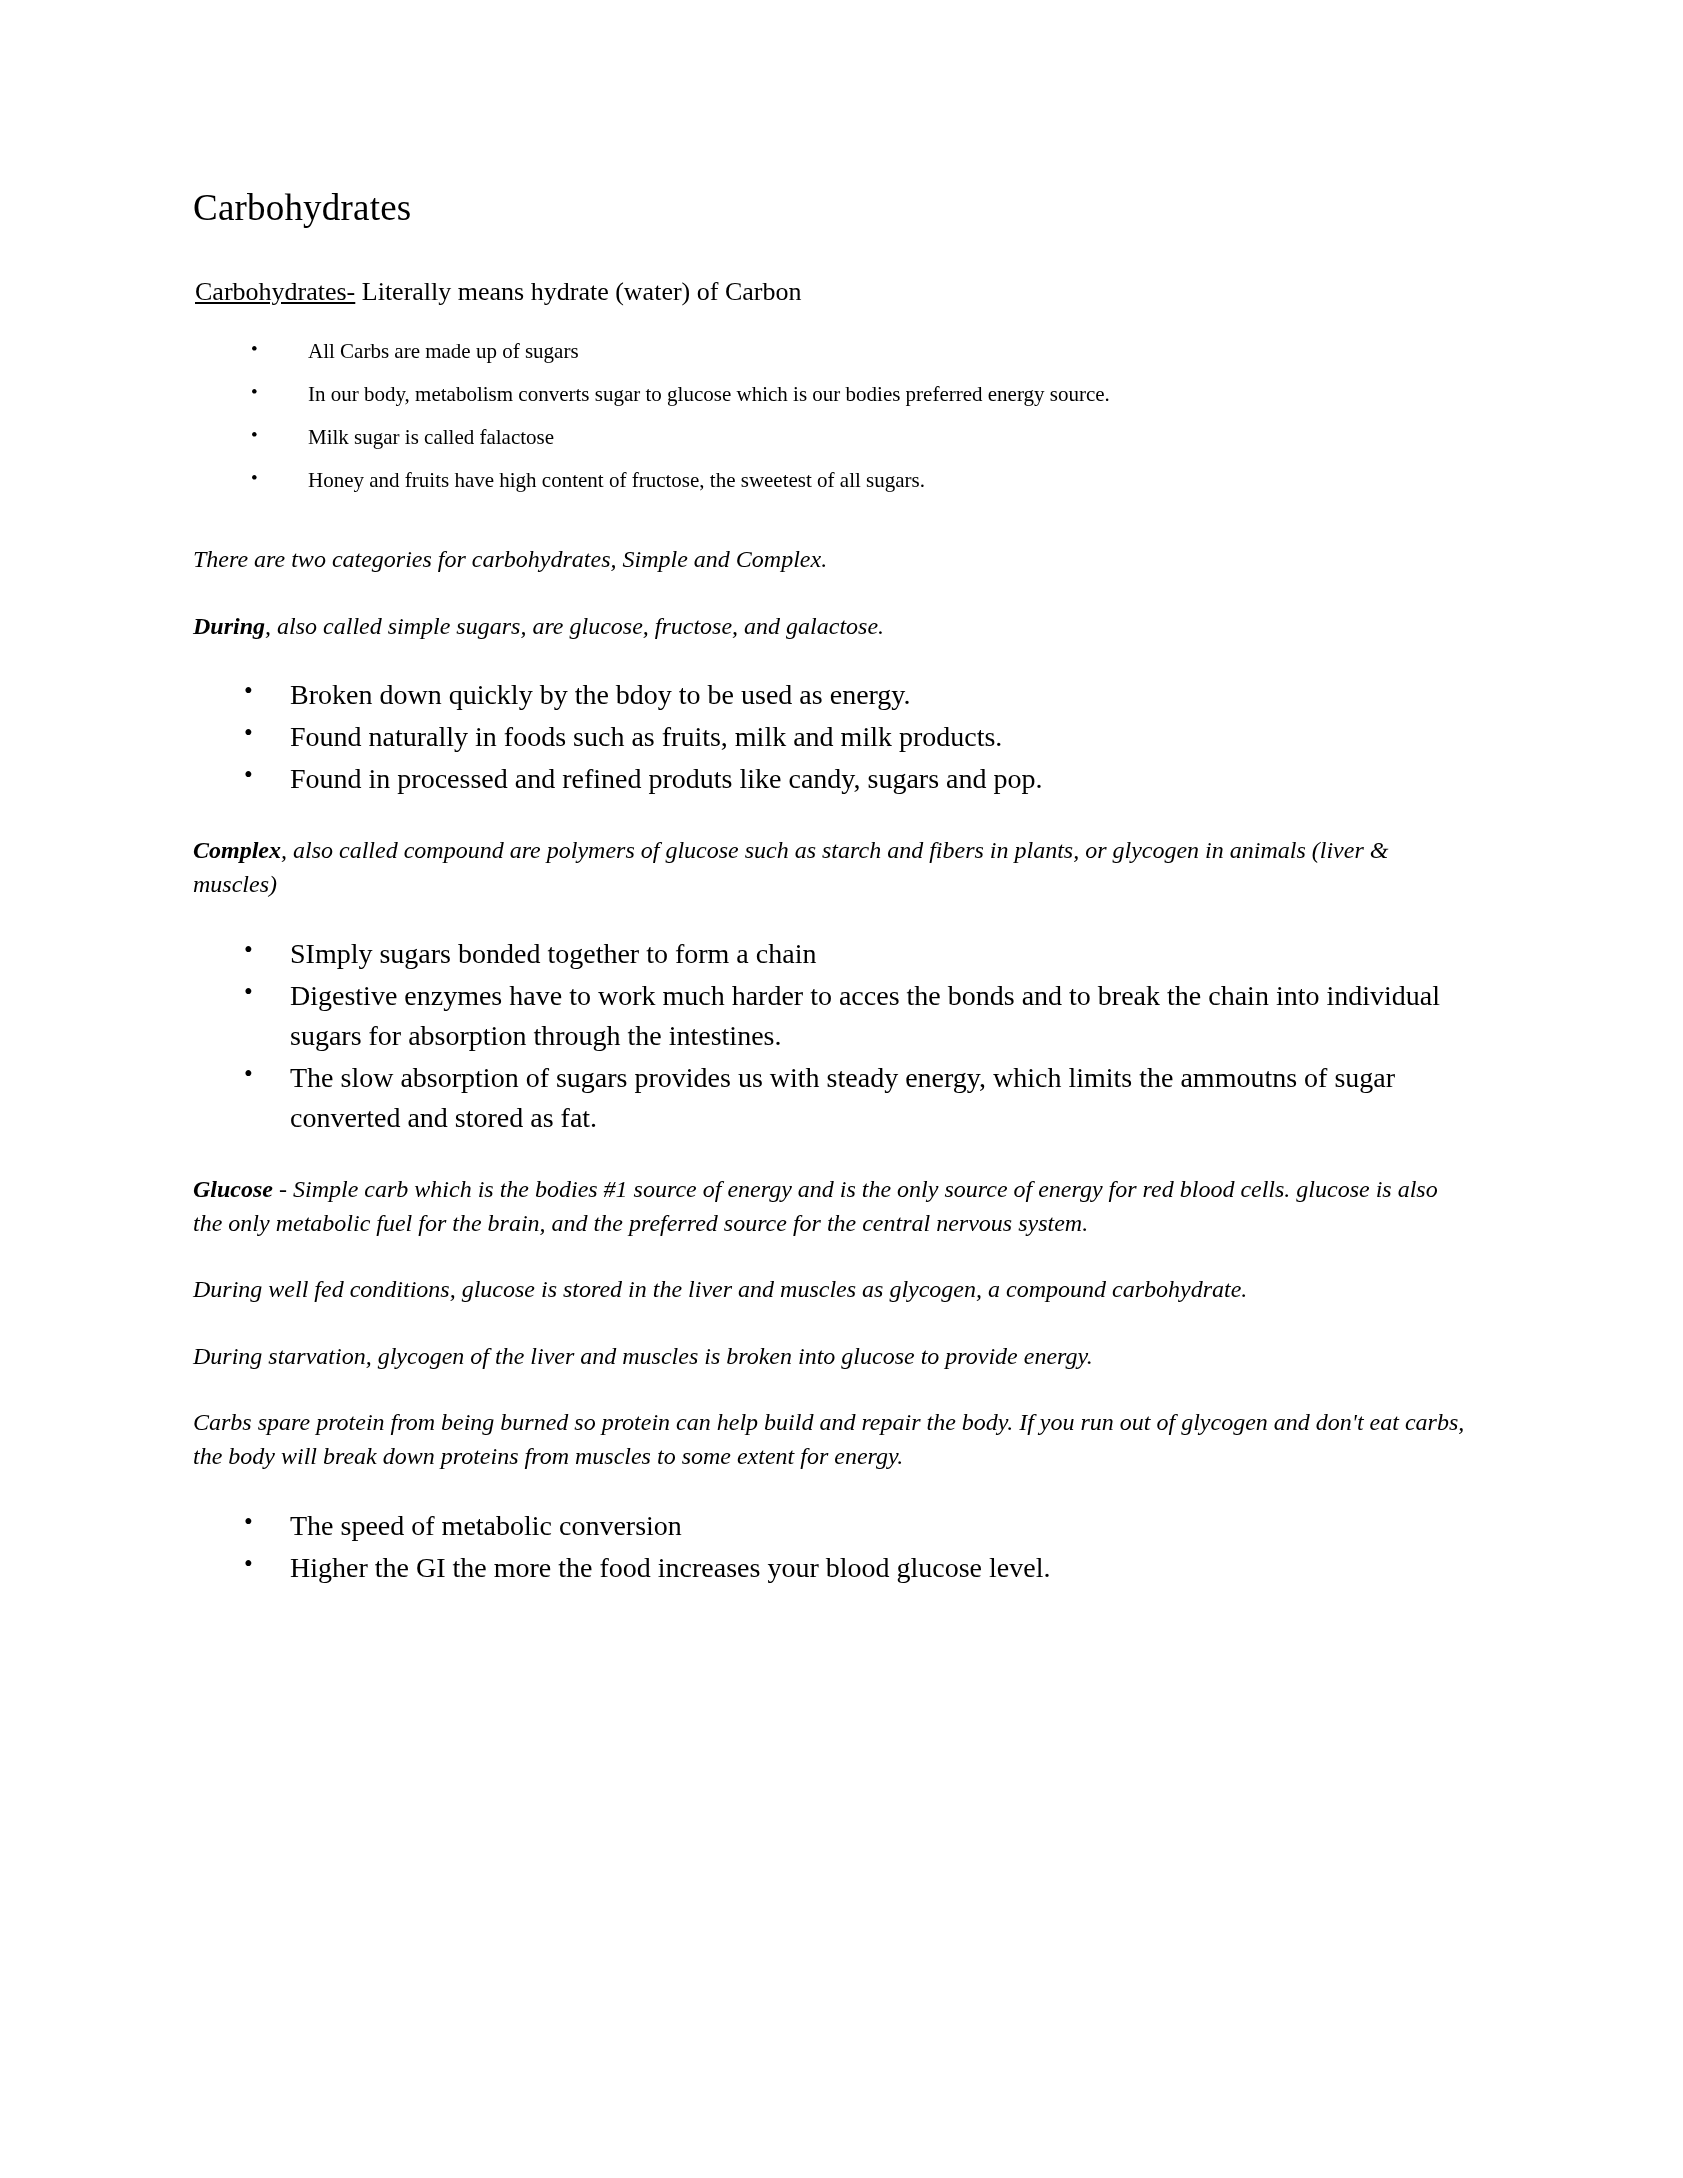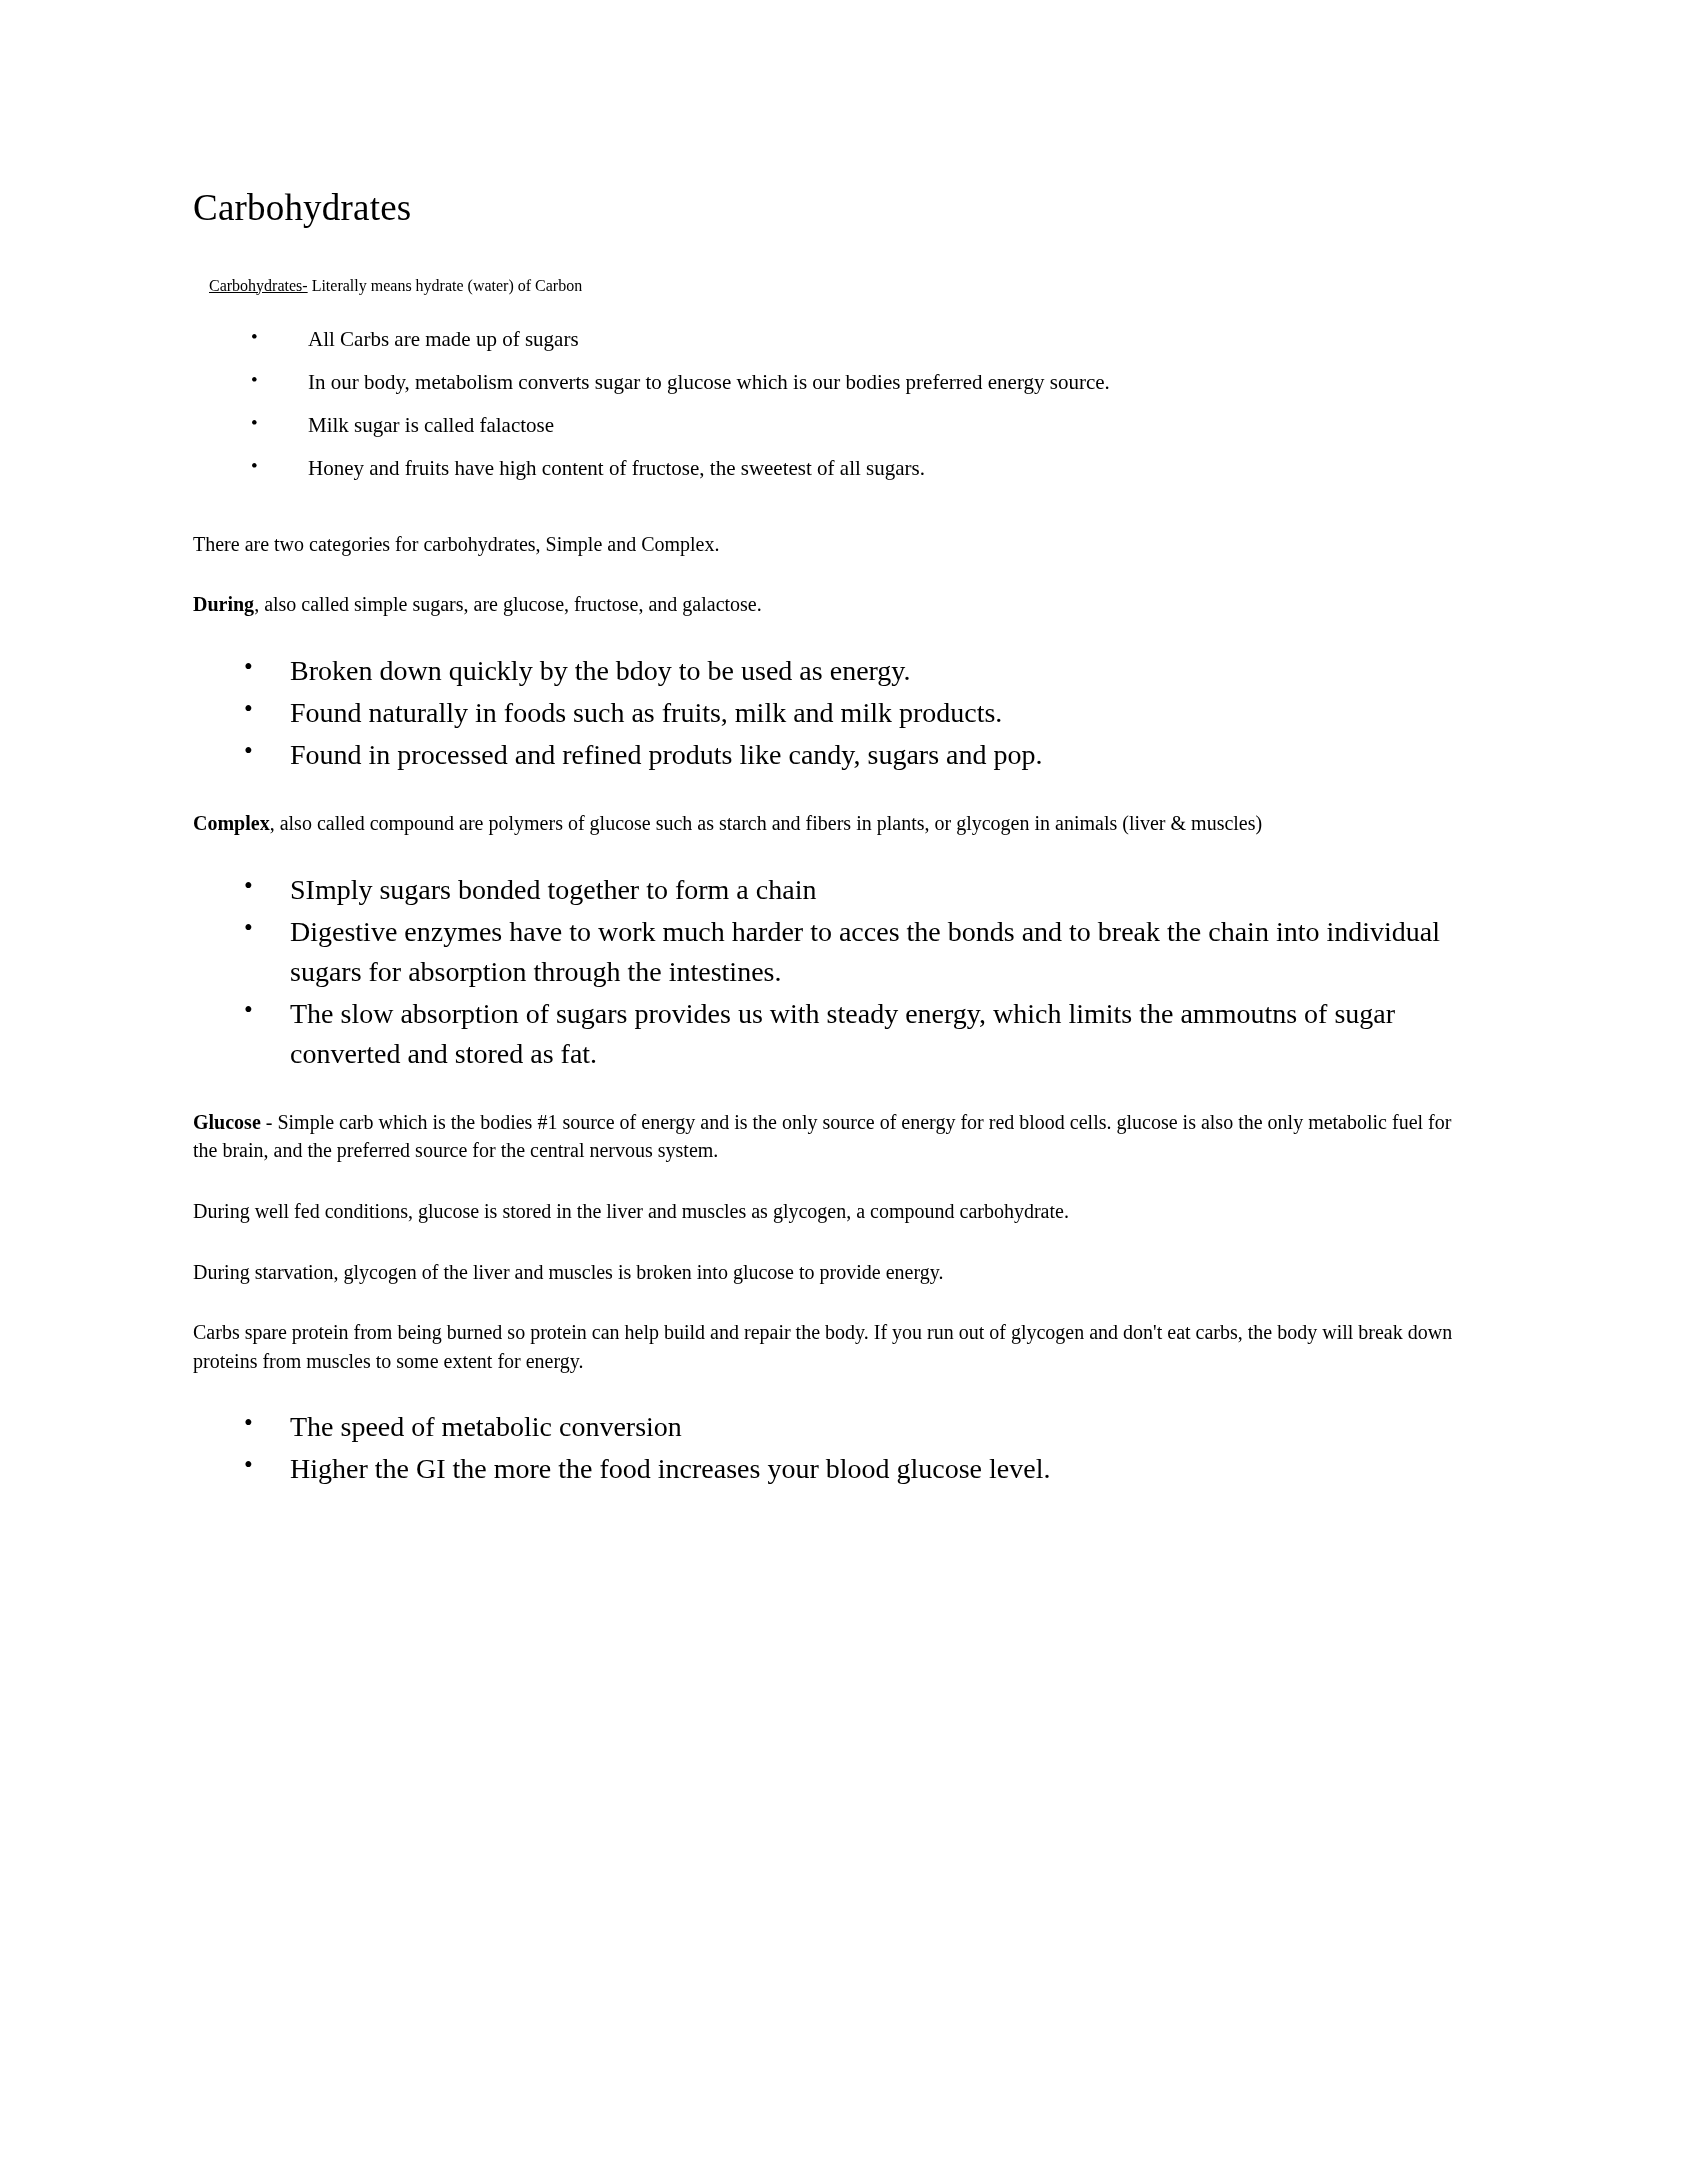--- a/index.html
+++ b/index.html
@@ -29,23 +29,23 @@
   
   .doc-title {
     font-size: 37px;
     line-height: 1.15;
     font-weight: normal;
     margin: 4px 0 46px 0;
     letter-spacing: 0.2px;
   }
   
   .lead-line {
-    font-size: 16px;
+    font-size: 26px;
     line-height: 1.25;
-    margin: 0 0 28px 16px;
+    margin: 0 0 28px 2px;
   }
   .lead-line .u {
     text-decoration: underline;
   }
   
   ul.small-list {
     list-style: none;
     margin: 0 0 46px 0;
     padding: 0;
   }
@@ -58,23 +58,24 @@
   }
   ul.small-list > li::before {
     content: "\2022";
     position: absolute;
     left: 46px;
     top: -1px;
     font-size: 19px;
   }
   
   p.body {
-    font-size: 20px;
+    font-size: 24px;
     line-height: 1.43;
     margin: 0 0 32px 0;
+    font-style: italic;
   }
   p.body b {
     font-weight: bold;
   }
   
   ul.big-list {
     list-style: none;
     margin: 15px 0 34px 0;
     padding: 0;
   }

